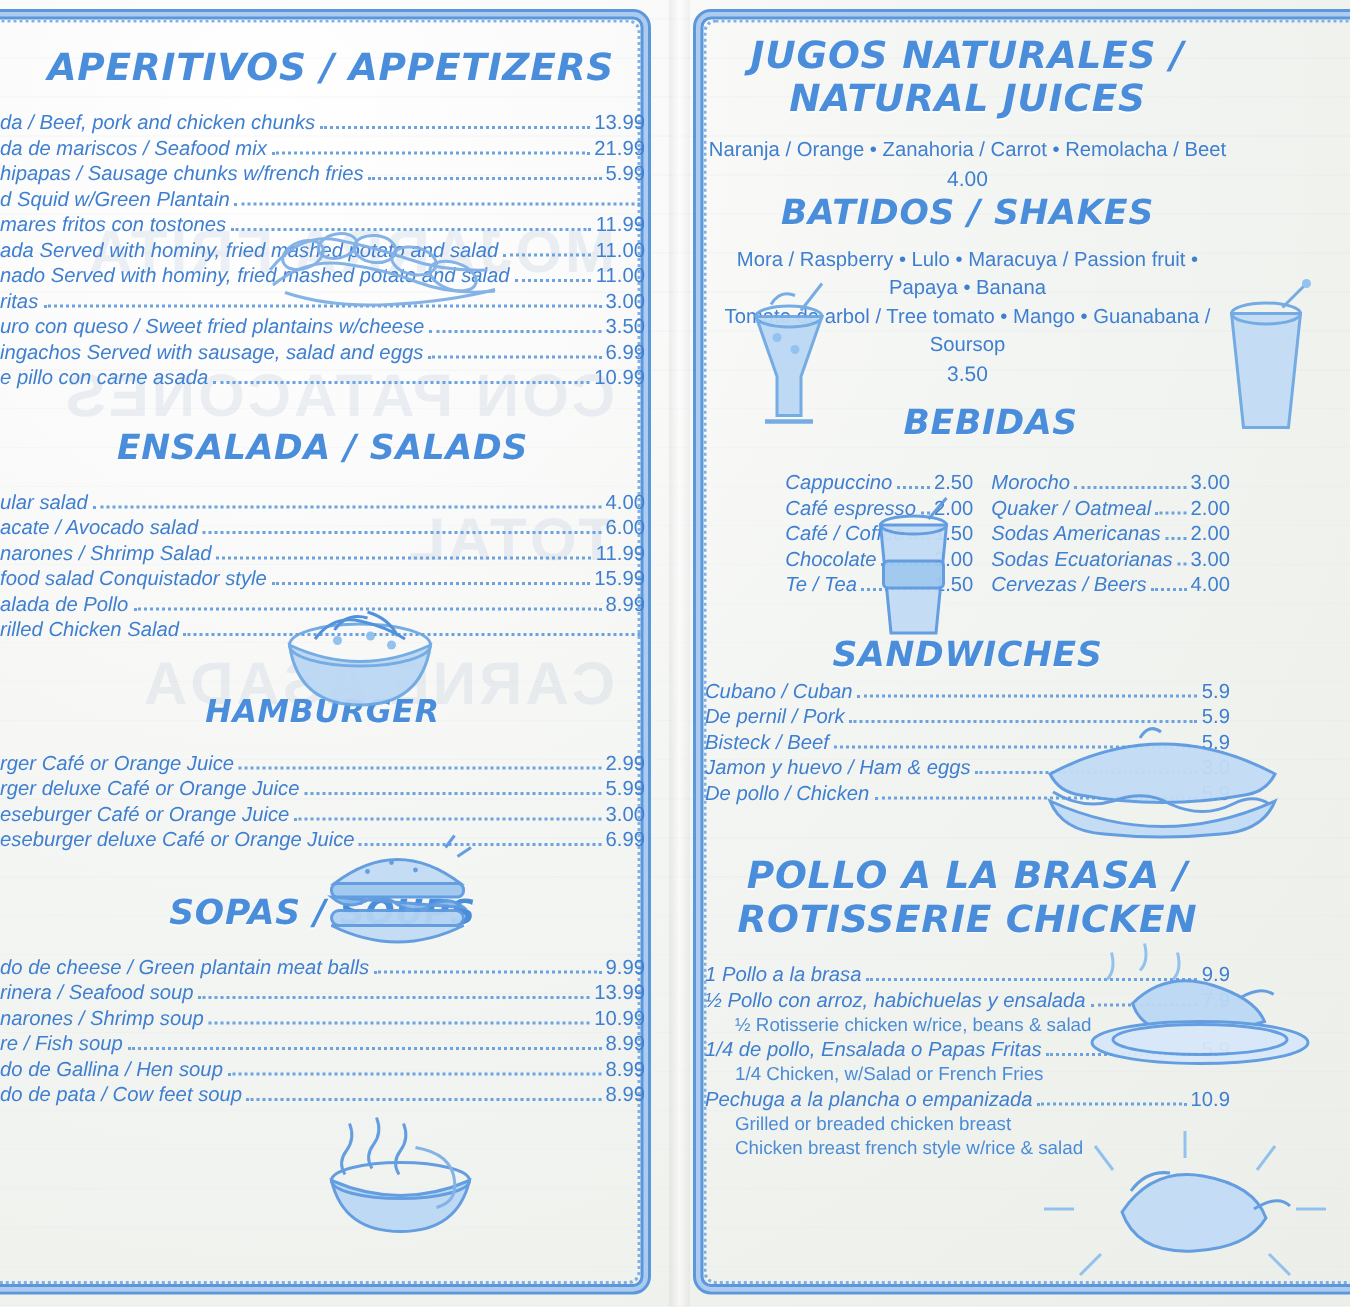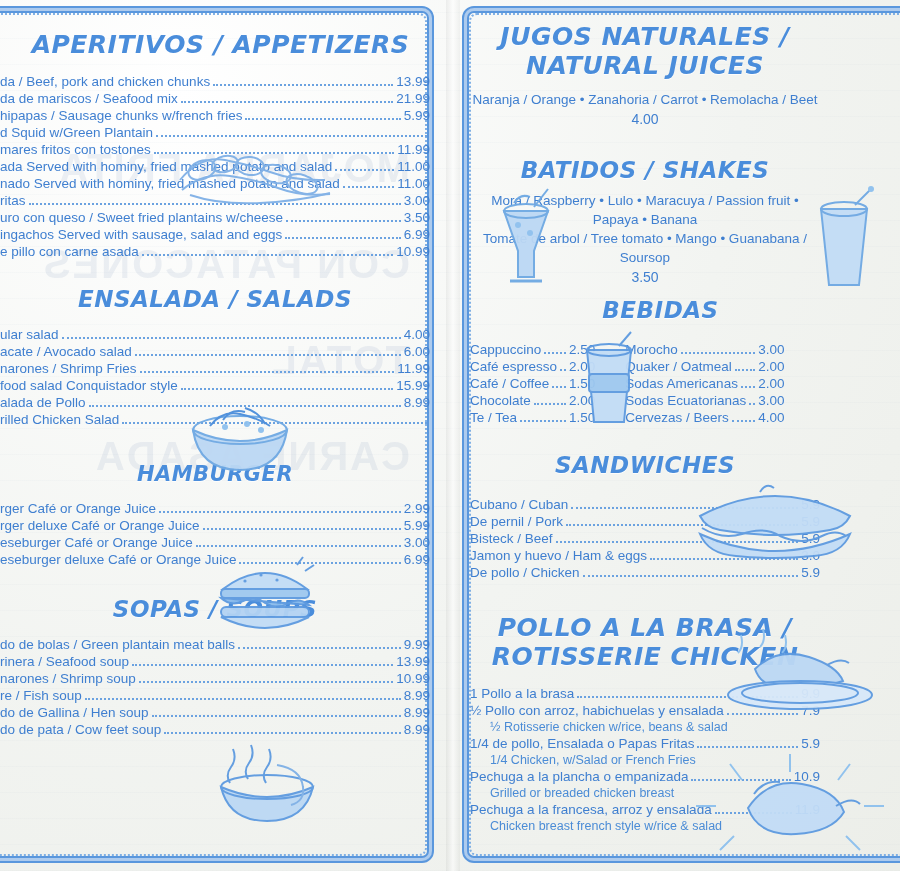--- a/index.html
+++ b/index.html
@@ -63,36 +63,36 @@
   .title-md{font-size:21px;}
 
   .rows{margin:0;padding:0;list-style:none;}
   .row{
     display:flex;align-items:flex-end;
     font-size:13.5px;
     line-height:17px;
     color:#3f7fd0;
     white-space:nowrap;
   }
-  .row .nm{flex:0 0 auto;}
+  .row .nm{flex:0 0 auto;font-style:italic;}
   .row .dots{
     flex:1 1 auto;
     border-bottom:2px dotted #6ba2e0;
     margin:0 3px 4px 3px;
     height:0;
     min-width:6px;
   }
   .row .pr{flex:0 0 auto;font-size:13.5px;}
   .sub{
     font-size:12.5px;color:#4b8cd6;padding-left:20px;line-height:16px;
   }
   .centerline{text-align:center;font-size:13.5px;line-height:19px;color:#3f7fd0;}
   .price-center{text-align:center;font-size:14px;line-height:20px;}
 
-  .two-col{display:flex;gap:30px;}
+  .two-col{display:flex;gap:12px;justify-content:flex-end;}
 
   .art{position:absolute;pointer-events:none;opacity:.95;}
 
   
   .sq{left:170px;top:140px;}
   .salad{left:185px;top:390px;}
   .burger{left:215px;top:555px;}
   .soup{left:215px;top:735px;}
   .shake1{left:490px;top:185px;}
   .shake2{left:805px;top:185px;}
@@ -188,21 +188,21 @@
           <span class="nm">ular salad</span>
           <span class="dots"></span>
           <span class="pr">4.00</span>
         </li>
         <li class="row">
           <span class="nm">acate / Avocado salad</span>
           <span class="dots"></span>
           <span class="pr">6.00</span>
         </li>
         <li class="row">
-          <span class="nm">narones / Shrimp Fries</span>
+          <span class="nm">narones / Shrimp Salad</span>
           <span class="dots"></span>
           <span class="pr">11.99</span>
         </li>
         <li class="row">
           <span class="nm">food salad Conquistador style</span>
           <span class="dots"></span>
           <span class="pr">15.99</span>
         </li>
         <li class="row">
           <span class="nm">alada de Pollo</span>
@@ -236,21 +236,21 @@
         <li class="row">
           <span class="nm">eseburger deluxe Café or Orange Juice</span>
           <span class="dots"></span>
           <span class="pr">6.99</span>
         </li>
       </ul>
 
     <h2 class="section title-lg" style="margin-top:28px;">SOPAS  /  SOUPS</h2>
     <ul class="rows" id="soup-rows" style="margin-top:14px;">
         <li class="row">
-          <span class="nm">do de bolas / Green plantain meat balls</span>
+          <span class="nm">do de cheese / Green plantain meat balls</span>
           <span class="dots"></span>
           <span class="pr">9.99</span>
         </li>
         <li class="row">
           <span class="nm">rinera / Seafood soup</span>
           <span class="dots"></span>
           <span class="pr">13.99</span>
         </li>
         <li class="row">
           <span class="nm">narones / Shrimp soup</span>
@@ -274,21 +274,21 @@
         </li>
       </ul>
   </div>
 
   <div class="col" id="right-col">
 
     <h2 class="section title-xl" style="margin-top:22px;">JUGOS NATURALES  /  NATURAL JUICES</h2>
     <div class="centerline" style="margin-top:10px;">Naranja / Orange  •  Zanahoria / Carrot  • Remolacha / Beet</div>
     <div class="price-center">4.00</div>
 
-    <h2 class="section title-lg" style="margin-top:28px;">BATIDOS  /  SHAKES</h2>
+    <h2 class="section title-lg" style="margin-top:0;">BATIDOS  /  SHAKES</h2>
     <div class="centerline" style="margin-top:8px;">Mora / Raspberry  •  Lulo  •  Maracuya / Passion fruit  •  Papaya • Banana</div>
     <div class="centerline">Tomate de arbol / Tree tomato  •  Mango  •  Guanabana / Soursop</div>
     <div class="price-center">3.50</div>
 
     <h2 class="section title-lg" style="margin-top:10px;padding-left:31px;">BEBIDAS</h2>
     <div class="two-col" style="margin-top:18px;">
       <ul class="rows" id="drinks-left">
           <li class="row">
             <span class="nm">Cappuccino</span>
             <span class="dots"></span>
@@ -338,21 +338,21 @@
           </li>
           <li class="row">
             <span class="nm">Cervezas / Beers</span>
             <span class="dots"></span>
             <span class="pr">4.00</span>
           </li>
         </ul>
     </div>
 
     <h2 class="section title-lg" style="margin-top:26px;">SANDWICHES</h2>
-    <ul class="rows" id="sandwich-rows" style="margin-top:18px;">
+    <ul class="rows" id="sandwich-rows" style="margin-top:2px;">
         <li class="row">
           <span class="nm">Cubano / Cuban</span>
           <span class="dots"></span>
           <span class="pr">5.9</span>
         </li>
         <li class="row">
           <span class="nm">De pernil / Pork</span>
           <span class="dots"></span>
           <span class="pr">5.9</span>
         </li>
@@ -391,25 +391,20 @@
           <span class="dots"></span>
           <span class="pr">5.9</span>
         </li>
         <li class="sub">1/4 Chicken, w/Salad or French Fries</li>
         <li class="row">
           <span class="nm">Pechuga a la plancha o empanizada</span>
           <span class="dots"></span>
           <span class="pr">10.9</span>
         </li>
         <li class="sub">Grilled or breaded chicken breast</li>
-        <li class="row">
-          <span class="nm">Pechuga a la francesa, arroz y ensalada</span>
-          <span class="dots"></span>
-          <span class="pr">11.9</span>
-        </li>
         <li class="sub">Chicken breast french style w/rice &amp; salad</li>
       </ul>
   </div>
 
   <svg class="art sq" width="170" height="75" viewBox="0 0 170 75">
     <g fill="none" stroke="#7fb0e6" stroke-width="2">
       <path d="M10 40 q20-25 45-20 q25 5 45 12 q25 9 55 8"></path>
       <path d="M12 50 q22-18 48-14 q28 4 48 12 q24 9 52 6"></path>
       <ellipse cx="32" cy="30" rx="14" ry="9" transform="rotate(-20 32 30)"></ellipse>
       <ellipse cx="55" cy="24" rx="13" ry="8" transform="rotate(-12 55 24)"></ellipse>

